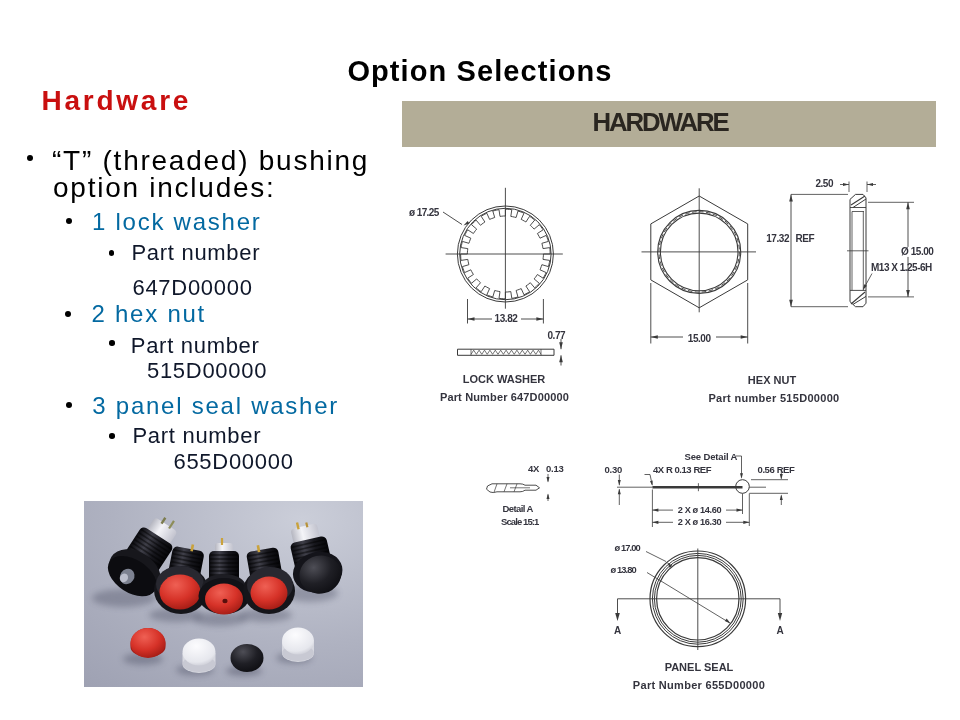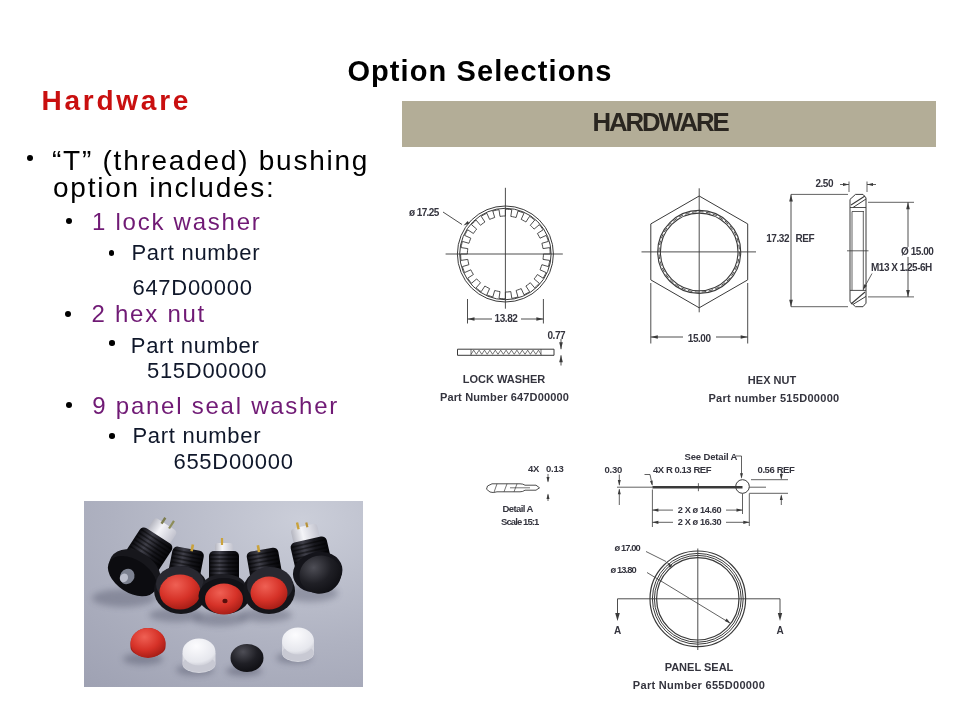--- a/index.html
+++ b/index.html
@@ -3,21 +3,21 @@
 <meta charset="utf-8">
 <style>
   html,body{margin:0;padding:0;}
   body{width:960px;height:720px;background:#ffffff;position:relative;overflow:hidden;
        font-family:"Liberation Sans", sans-serif;}
   .abs{position:absolute;}
   #title{left:0;top:14px;width:960px;text-align:center;font-size:29px;font-weight:bold;
          color:#000;letter-spacing:1.1px;margin-top:41px;}
   #hw{left:41.5px;top:84.5px;font-size:28px;font-weight:bold;color:#c90f0f;letter-spacing:2.75px;}
   .b1{font-size:28px;color:#000;letter-spacing:1.75px;white-space:nowrap;}
-  .b2{font-size:24px;color:#701a75;letter-spacing:1.75px;white-space:nowrap;}
+  .b2{font-size:24px;color:#0369a1;letter-spacing:1.75px;white-space:nowrap;}
   .b3{font-size:22px;color:#0f172a;letter-spacing:0.7px;white-space:nowrap;}
   .dot{position:absolute;border-radius:50%;background:#000;}
 </style>
 </head>
 <body>
 <div id="title" class="abs">Option Selections</div>
 <div id="hw" class="abs">Hardware</div>
 
 <span class="dot" style="left:27px;top:155px;width:6px;height:6px;"></span>
 <div class="abs b1" style="left:52px;top:144.5px;">“T” (threaded) bushing</div>
@@ -30,21 +30,21 @@
 <div class="abs b3" style="left:131.5px;top:239.9px;">Part number</div>
 <div class="abs b3" style="left:132.5px;top:275px;">647D00000</div>
 
 <span class="dot" style="left:64.8px;top:310.5px;width:6px;height:6px;"></span>
 <div class="abs b2" style="left:91.5px;top:299.8px;">2 hex nut</div>
 <span class="dot" style="left:109.4px;top:340.2px;width:5.6px;height:5.6px;"></span>
 <div class="abs b3" style="left:130.8px;top:332.6px;">Part number</div>
 <div class="abs b3" style="left:147px;top:358.3px;">515D00000</div>
 
 <span class="dot" style="left:65.7px;top:401.8px;width:6px;height:6px;"></span>
-<div class="abs b2" style="left:92.3px;top:391.6px;">9 panel seal washer</div>
+<div class="abs b2" style="left:92.3px;top:391.6px;">3 panel seal washer</div>
 <span class="dot" style="left:109px;top:433.1px;width:5.6px;height:5.6px;"></span>
 <div class="abs b3" style="left:132.5px;top:422.5px;">Part number</div>
 <div class="abs b3" style="left:132.5px;top:448.5px;margin-left:41px;">655D00000</div>
 
 <div class="abs" style="left:402px;top:101px;width:534px;height:46px;background:#b3ad97;"></div>
 <div class="abs" style="left:402px;top:107.7px;width:516px;text-align:center;font-size:25.8px;
      font-weight:bold;color:#2a2620;letter-spacing:-2.1px;">HARDWARE</div>
 
 <svg id="photo" class="abs" style="left:84px;top:501px;" width="279" height="186" viewBox="0 0 279 186">
 <defs>

